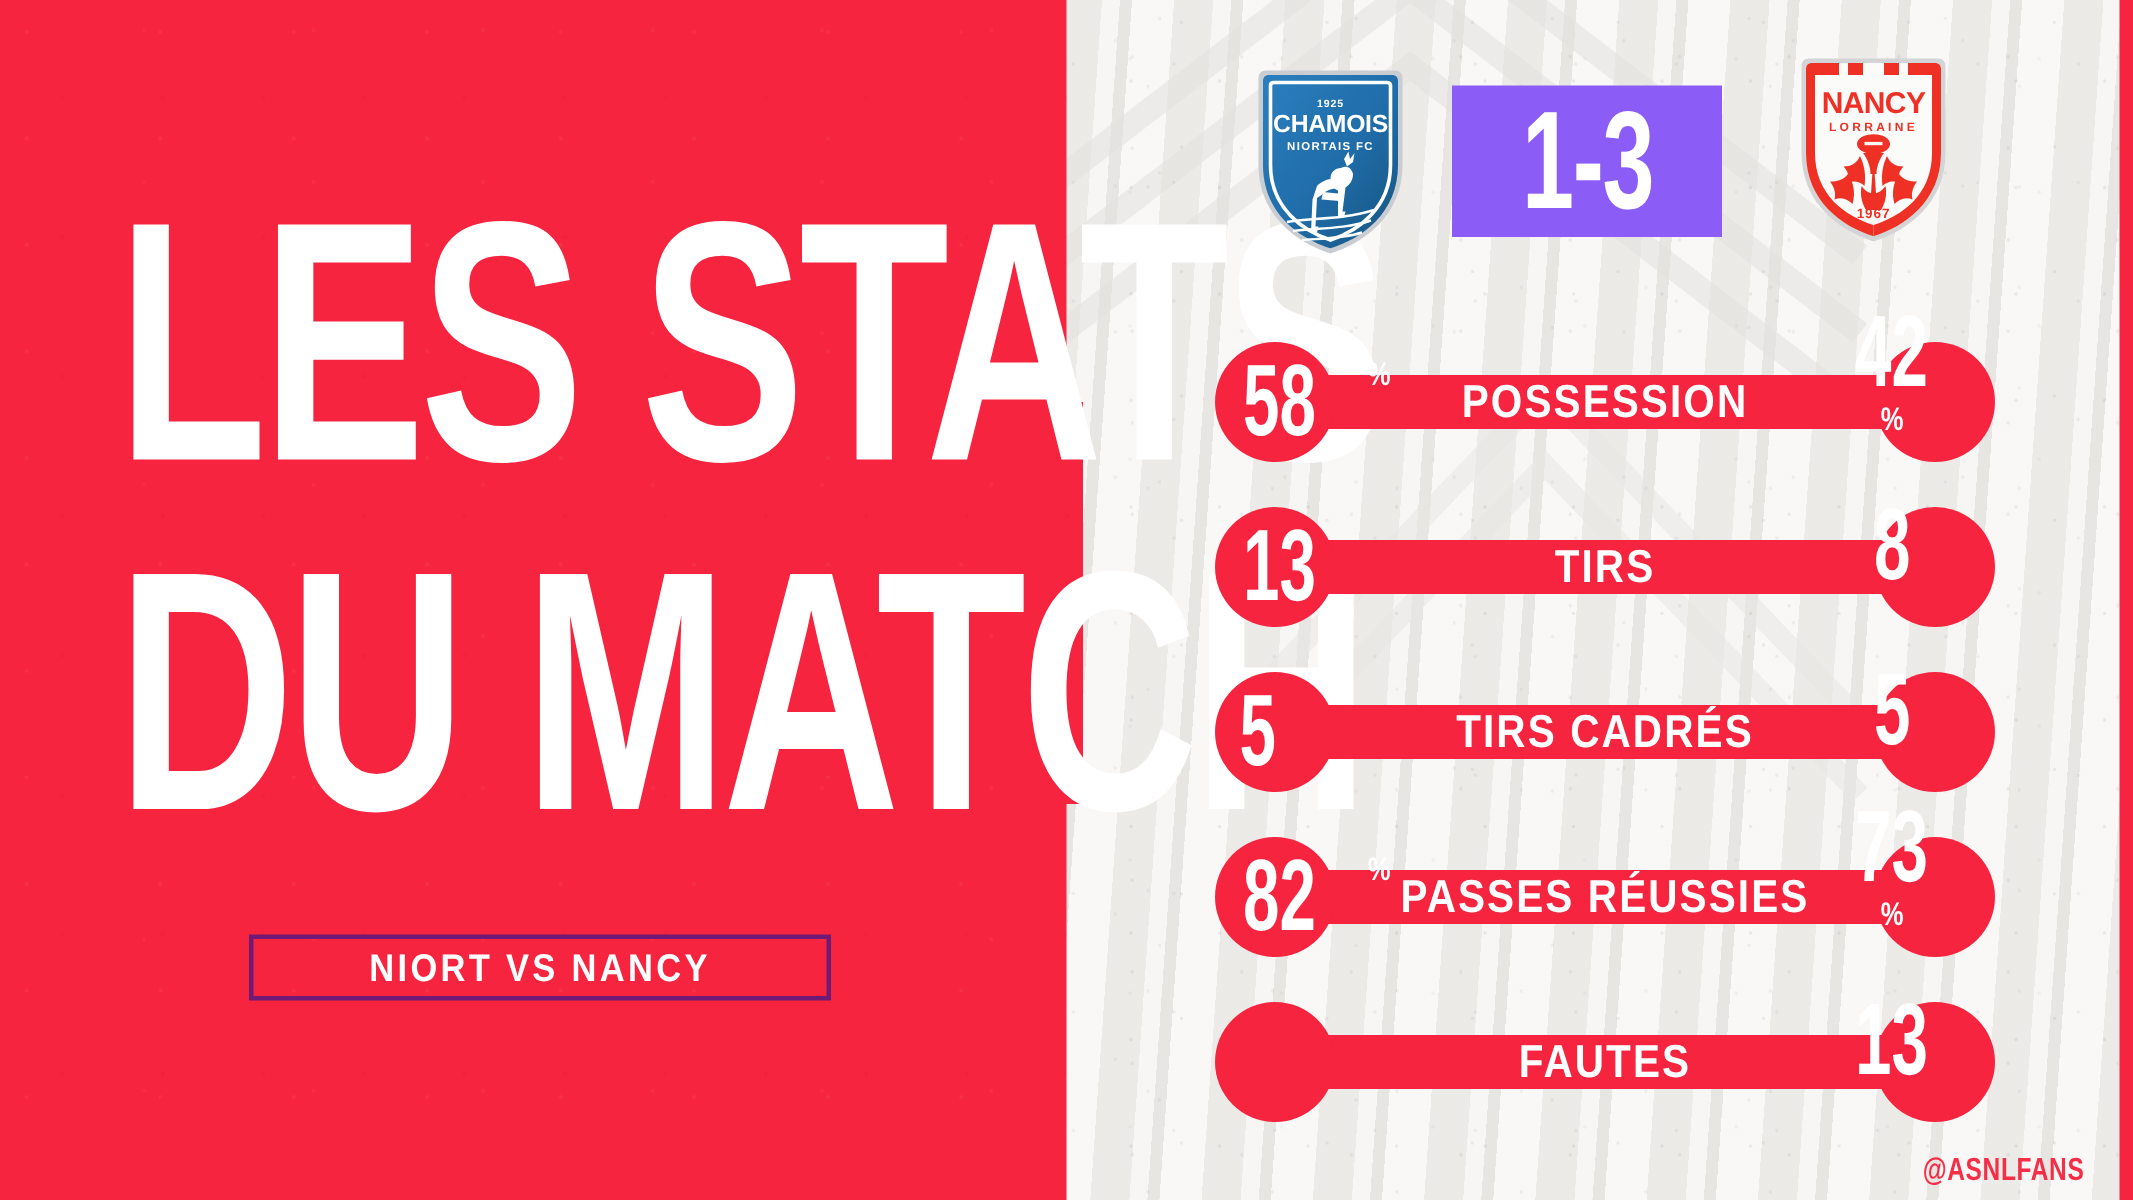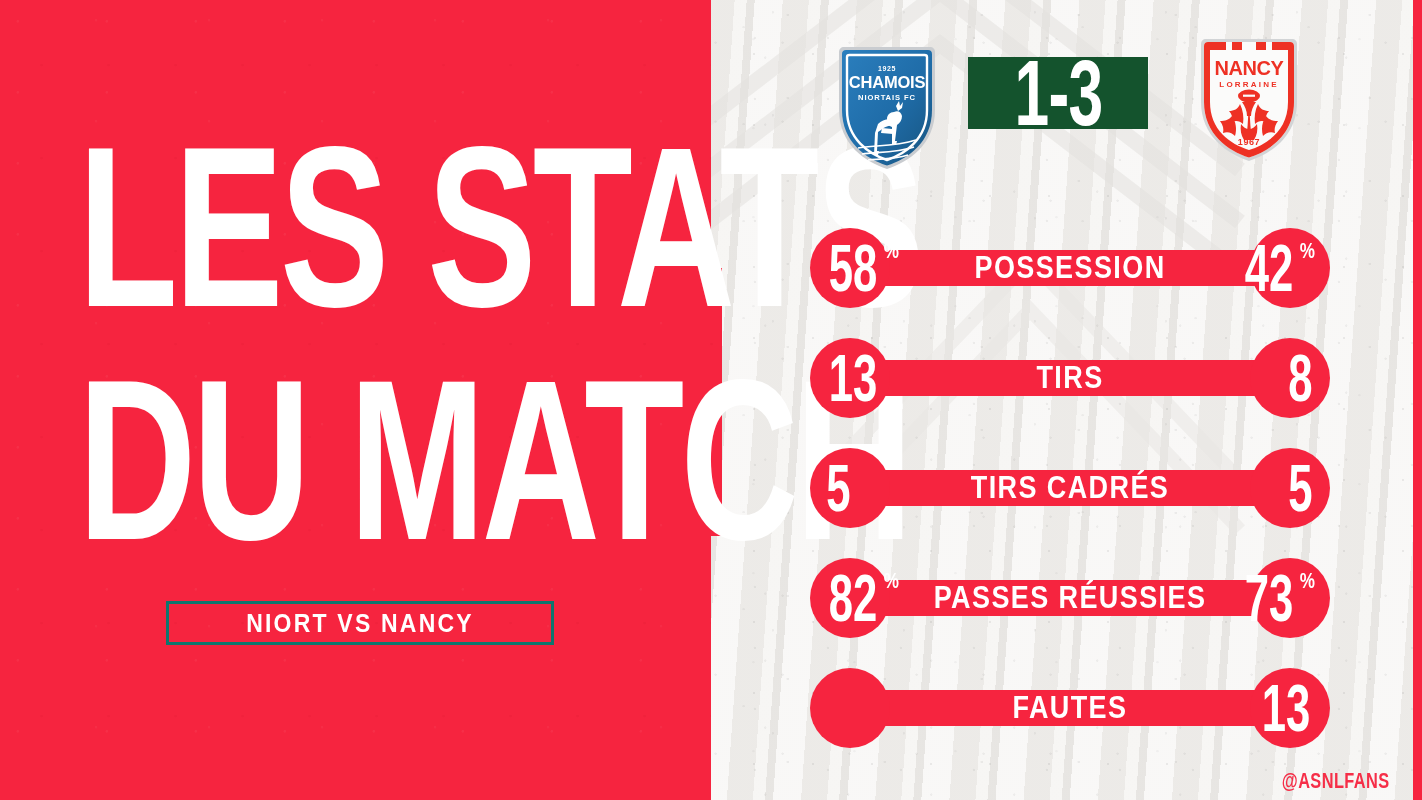--- a/index.html
+++ b/index.html
@@ -112,24 +112,24 @@
     letter-spacing: -4px;
     transform: scaleX(.92) scaleY(1.28);
     transform-origin: left top;
     white-space: nowrap;
   }
   .headline-line.l2 { margin-top: 94px; }
 
   .subtitle-box {
     position: absolute;
     left: 166px;
-    top: 601px;
+    top: 623px;
     width: 382px;
     height: 38px;
-    border: 3px solid #0f766e;
+    border: 3px solid #701a75;
     display: flex;
     align-items: center;
     justify-content: center;
   }
   .subtitle-text {
     color: #ffffff;
     font-weight: 700;
     font-size: 23px;
     letter-spacing: 2.2px;
     transform: scaleY(1.12);
@@ -141,22 +141,22 @@
     position: absolute;
     width: 106px;
     height: 128px;
   }
   .crest.home { left: 834px; top: 44px; }
   .crest.away { left: 1196px; top: 36px; }
 
   .score-box {
     position: absolute;
     left: 968px; top: 57px;
-    width: 180px; height: 72px;
-    background: #14532d;
+    width: 180px; height: 101px;
+    background: #8b5cf6;
     display: flex;
     align-items: center;
     justify-content: center;
   }
   .score-text {
     color: #ffffff;
     font-family: "Liberation Sans Narrow", "Liberation Sans", sans-serif;
     font-weight: 700;
     font-size: 76px;
     letter-spacing: -1px;
@@ -204,33 +204,34 @@
     height: 80px;
     width: 110px;
     display: flex;
     align-items: center;
     color: #ffffff;
     font-family: "Liberation Sans Narrow", "Liberation Sans", sans-serif;
     font-weight: 700;
     font-size: 52px;
     line-height: 1;
     z-index: 4;
+    gap: 28px;
   }
   .stat-value .num {
     transform: scaleX(.84) scaleY(1.3);
     display: inline-block;
   }
   .stat-value .pct {
     font-size: 19px;
     transform: translateY(-18px) scaleX(.9) scaleY(1.15);
     display: inline-block;
     margin-left: 1px;
   }
   .stat-value.left  { left: 14px;  justify-content: flex-start; }
-  .stat-value.right { right: 14px; justify-content: flex-end; }
+  .stat-value.right { right: 14px; justify-content: flex-end; flex-direction: column; }
 
   .stat-label {
     position: absolute;
     left: 90px;
     right: 90px;
     top: 22px;
     height: 36px;
     display: flex;
     align-items: center;
     justify-content: center;

